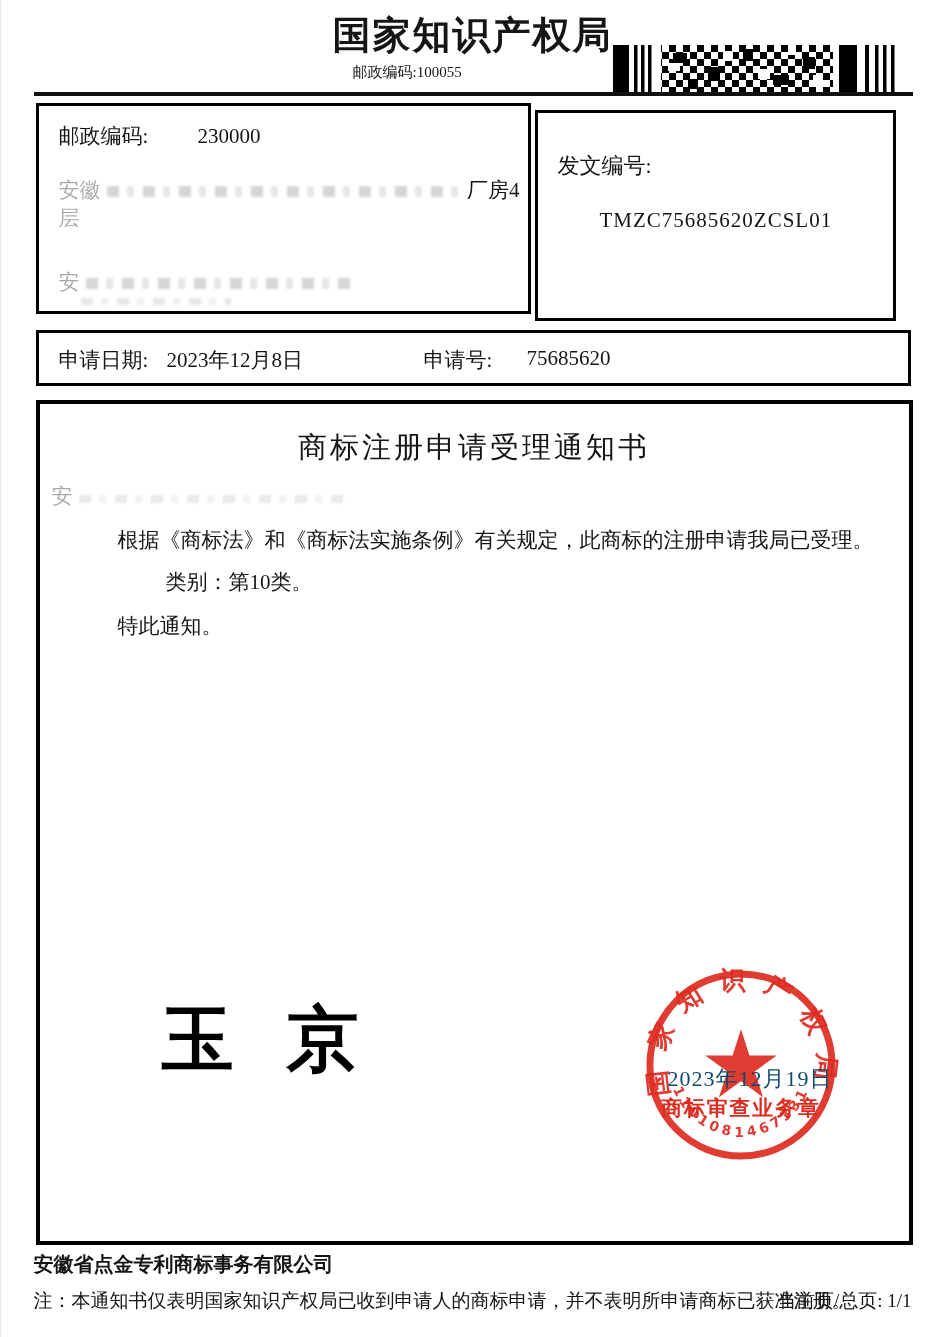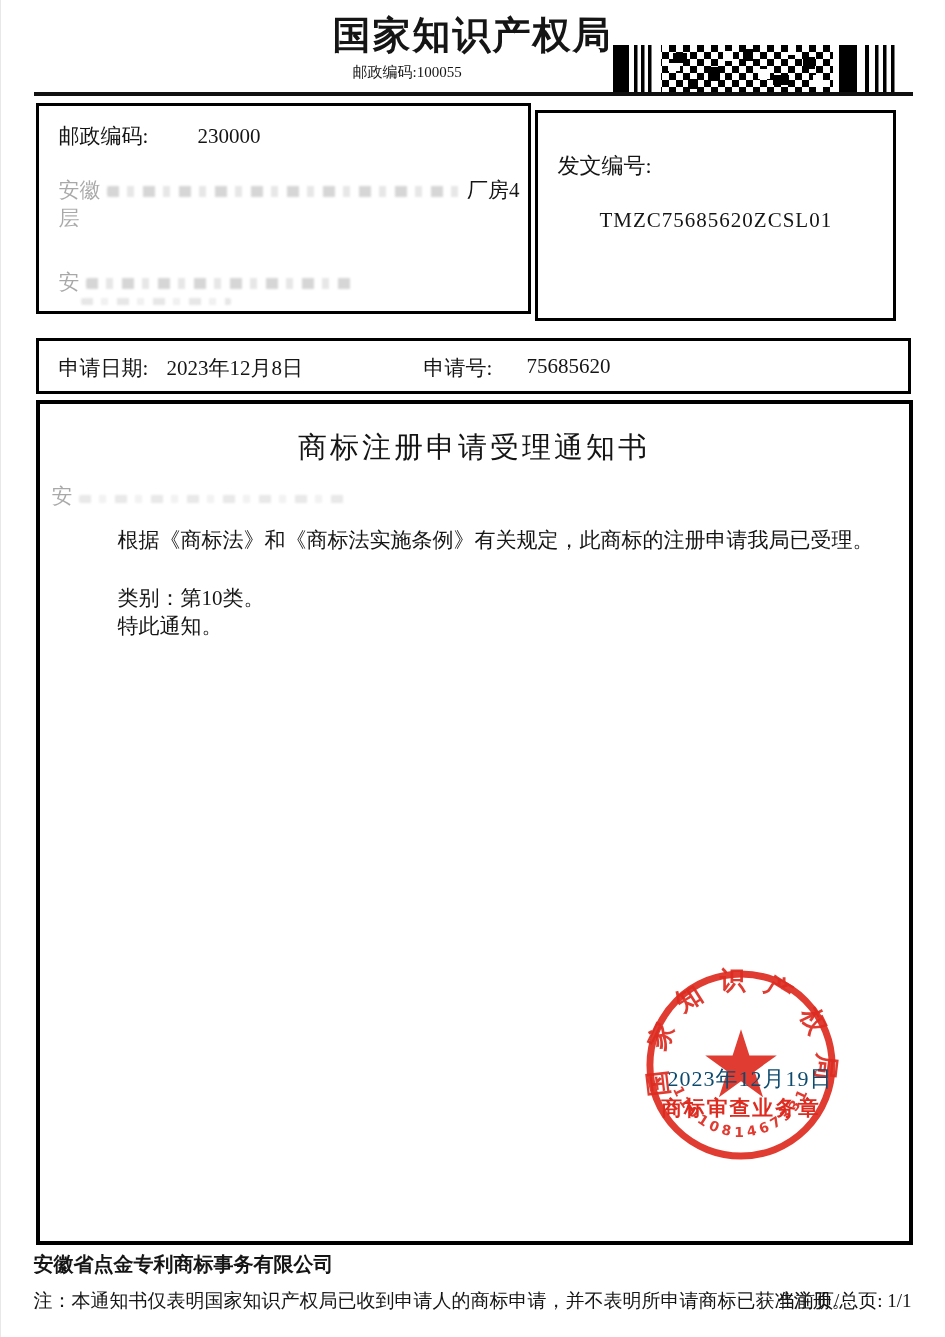--- a/index.html
+++ b/index.html
@@ -13,21 +13,21 @@
   .org-title { top:10px; left:0; width:100%; text-align:center;
     font-size:38px; font-weight:bold; letter-spacing:2px; }
   .hdr-address { top:63px; left:33px; font-size:21px; }
   .hdr-postal { top:63px; left:352px; font-size:15px; }
   .barcode { top:45px; left:612px; }
   .rule { top:92px; left:33px; width:879px; height:4px; background:#111; }
 
   .box { border:3px solid #000; background:#fff; }
   .box-recipient { top:103px; left:35px; width:495px; height:211px; }
   .box-dispatch  { top:103px; left:534px; width:361px; height:211px;margin-top:7px; }
-  .box-date      { top:338px; left:35px; width:875px; height:56px; }
+  .box-date      { top:330px; left:35px; width:875px; height:56px; }
   .box-main      { top:400px; left:35px; width:877px; height:845px; border-width:4px; }
 
   .t21 { font-size:21px;text-align:right; }
   .faint { color:rgba(0,0,0,.34); filter:blur(.6px); }
   .smudge { display:inline-block; height:11px; border-radius:2px; filter:blur(1.3px);
     background:repeating-linear-gradient(90deg,
       rgba(70,70,70,.22) 0 12px, rgba(0,0,0,0) 12px 20px,
       rgba(70,70,70,.13) 20px 27px, rgba(0,0,0,0) 27px 36px); }
   .addr-row { display:flex; align-items:baseline; }
   .addr-row .smudge { flex:1; margin:0 6px; }
@@ -127,23 +127,24 @@
 
   <div class="abs box box-main">
     <div class="abs notice-title">商标注册申请受理通知书</div>
 
     <div class="abs t21 addr-row" style="left:12px; top:78px; width:300px;">
       <span class="faint">安</span>
       <span class="smudge" style="height:8px; opacity:.55;"></span>
     </div>
 
     <div class="abs body-line" style="top:122px;">根据《商标法》和《商标法实施条例》有关规定，此商标的注册申请我局已受理。</div>
-    <div class="abs body-line" style="top:180px;">类别：第10类。</div>
+    <div class="abs body-line" style="top:164px;margin-left:48px;">类别：第10类。</div>
     <div class="abs body-line" style="top:208px;">特此通知。</div>
 
+    <div class="abs trademark">玉 京</div>
 
     <svg class="abs seal-wrap" viewBox="0 0 200 200">
       <defs>
         <path id="sealArcTop" d="M32,135 A76.5,76.5 0 1 1 168,135" fill="none"></path>
         <path id="sealArcBottom" d="M30,120 A73,73 0 0 0 170,120" fill="none"></path>
       </defs>
       <circle class="seal-ring" cx="100" cy="100" r="92" opacity=".92"></circle>
       <polygon class="seal-red" opacity=".92" points="100,64 108.5,90.3 136.1,90.3 113.8,106.5 122.3,132.7 100,116.5 77.7,132.7 86.2,106.5 63.9,90.3 91.5,90.3"></polygon>
       <text class="seal-red seal-arc" opacity=".92">
         <textPath href="#sealArcTop" startOffset="50%" text-anchor="middle">国家知识产权局</textPath>

